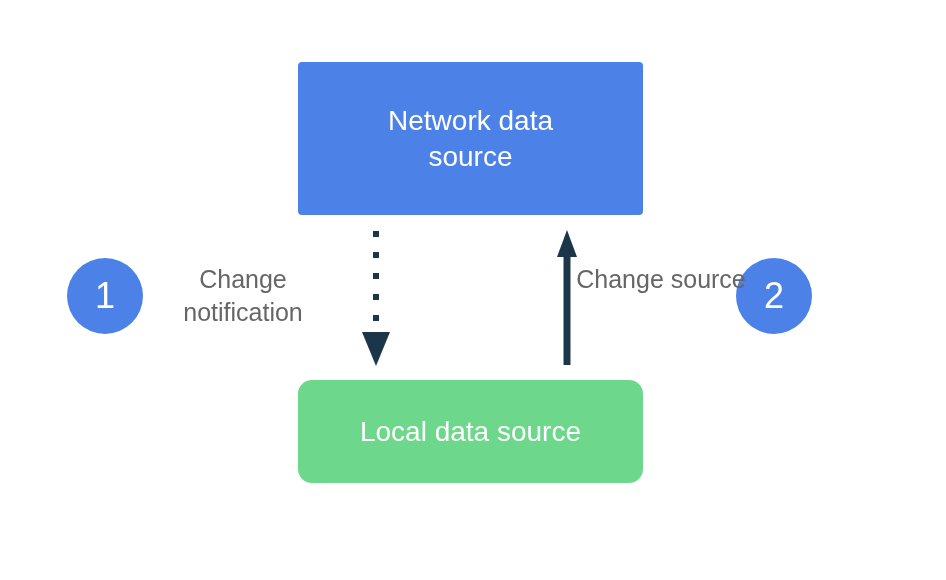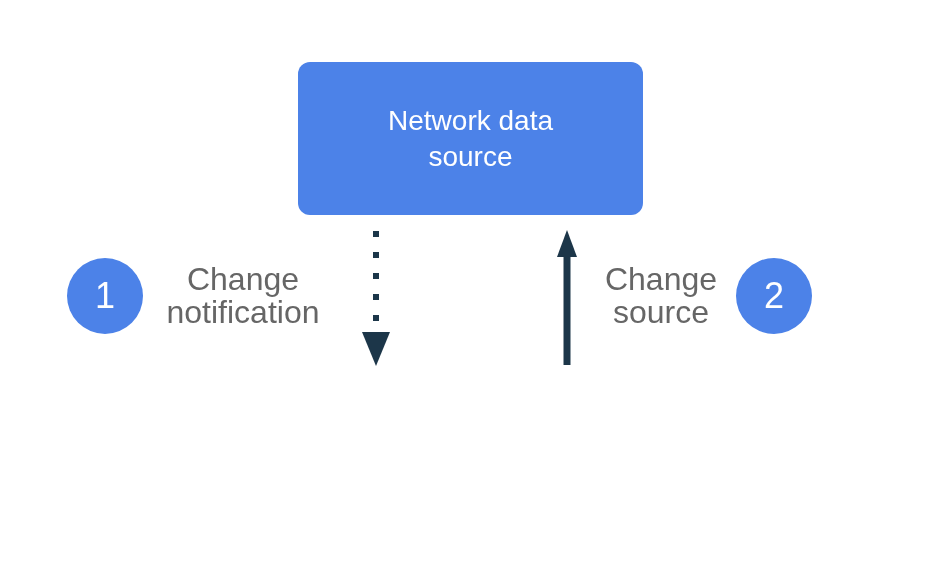--- a/index.html
+++ b/index.html
@@ -28,21 +28,21 @@
   .node .node-label {
     display: inline-block;
     max-width: 240px;
   }
   .network-box {
     left: 298px;
     top: 62px;
     width: 345px;
     height: 153px;
     background: var(--box-blue, #4c82e8);
-    border-radius: 12px;
+    border-radius: 4px;
   }
   .local-box {
     left: 298px;
     top: 380px;
     width: 345px;
     height: 103px;
     background: var(--box-green, #6dd88c);
     border-radius: 14px;
   }
   .step-circle {
@@ -57,21 +57,21 @@
     align-items: center;
     justify-content: center;
   }
   .step-circle-1 { left: 67px;  top: 258px; }
   .step-circle-2 { left: 736px; top: 258px; }
   .step-label {
     position: absolute;
     width: 200px;
     top: 263px;
     color: var(--label-gray, #666666);
-    font-size: 32px;
+    font-size: 25px;
     line-height: 33px;
     text-align: center;
   }
   .step-label-1 { left: 143px; }
   .step-label-2 { left: 561px; }
   .arrows-layer {
     position: absolute;
     left: 0;
     top: 0;
     width: 946px;
@@ -88,20 +88,23 @@
 </style>
 </head>
 <body>
 
 <div class="canvas">
 
   <div class="node network-box">
     <span class="node-label">Network data source</span>
   </div>
 
+  <div class="node local-box">
+    <span class="node-label">Local data source</span>
+  </div>
 
   <svg class="arrows-layer" viewBox="0 0 946 580" xmlns="http://www.w3.org/2000/svg" aria-hidden="true">
     <g>
       <line class="arrow-line" x1="376" y1="231" x2="376" y2="321" stroke-width="6" stroke-dasharray="6 15"></line>
       <polygon class="arrow-head" points="362,332 390,332 376,366"></polygon>
     </g>
     <g>
       <line class="arrow-line" x1="567" y1="365" x2="567" y2="254" stroke-width="7"></line>
       <polygon class="arrow-head" points="567,230 577,257 557,257"></polygon>
     </g>

